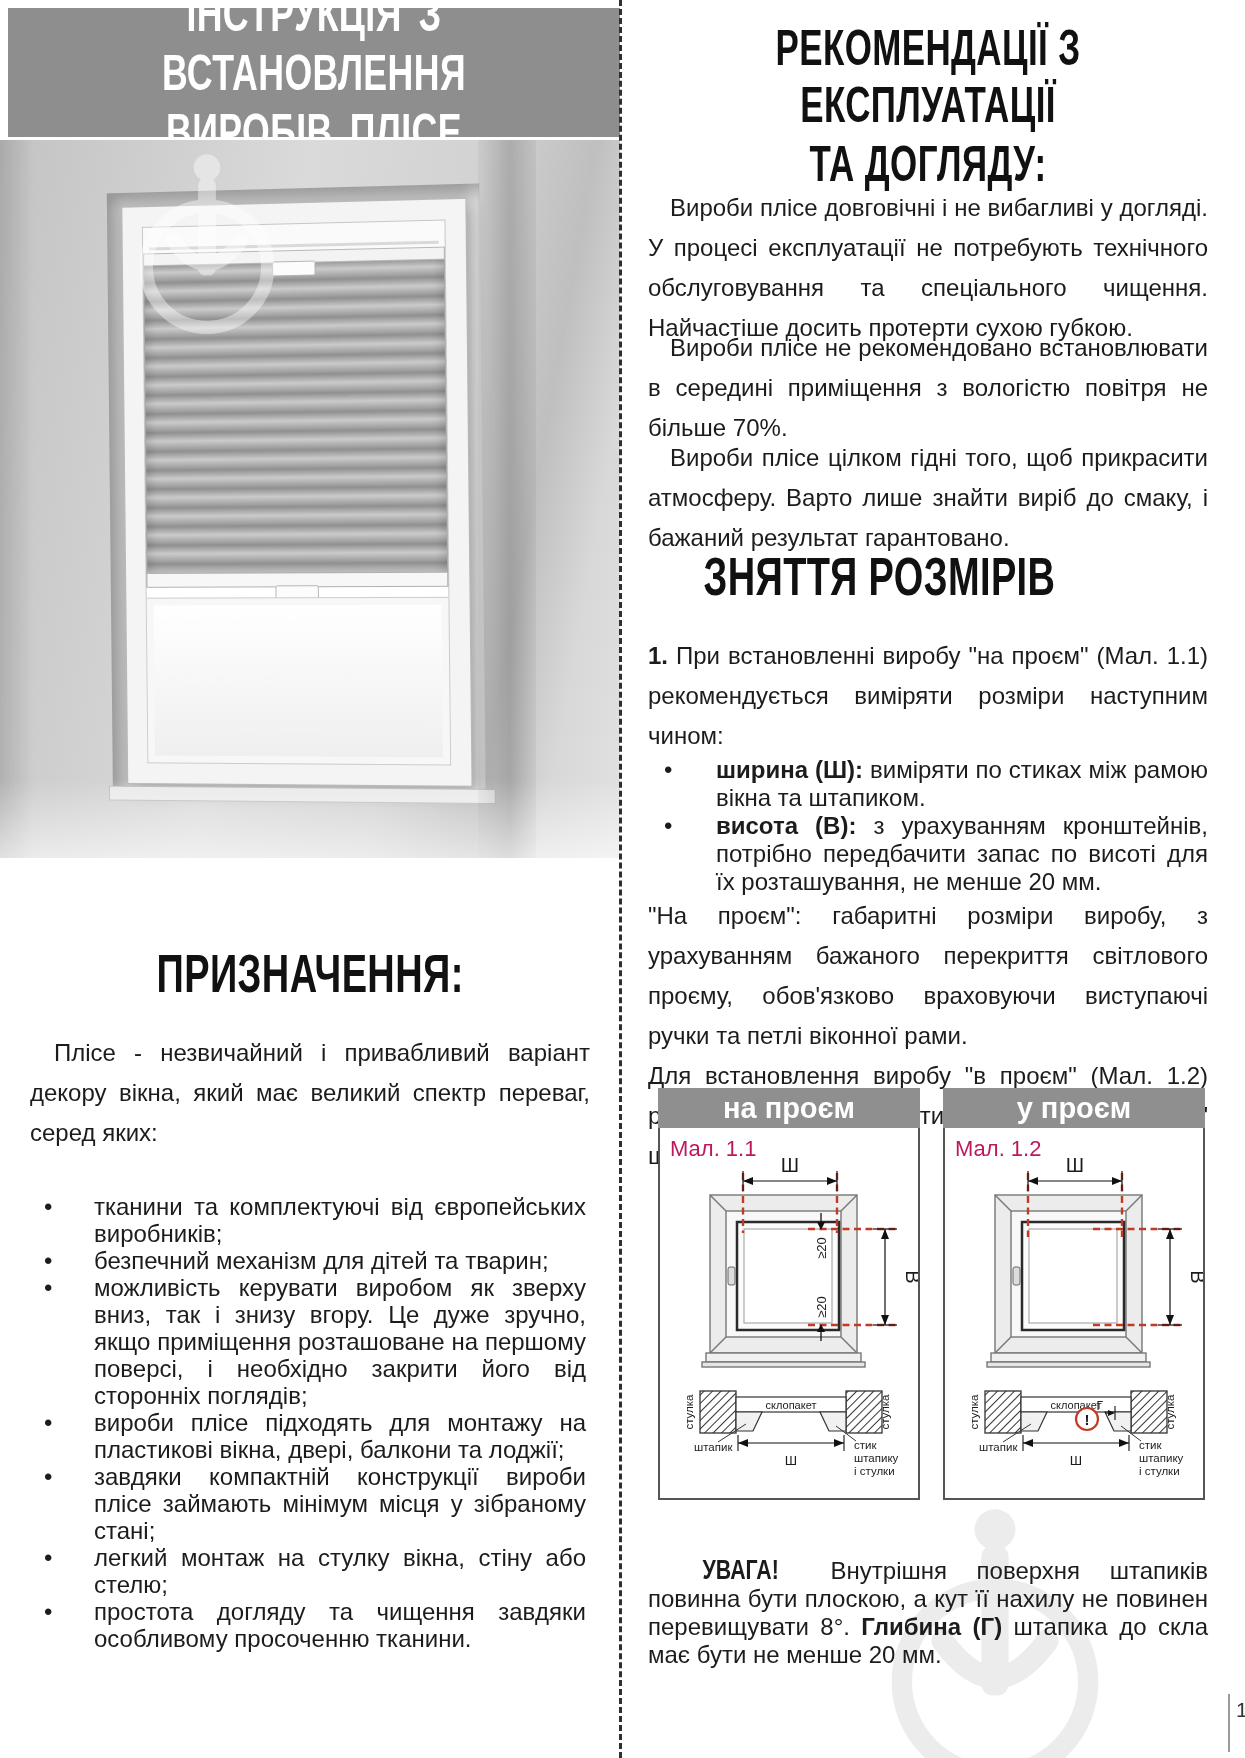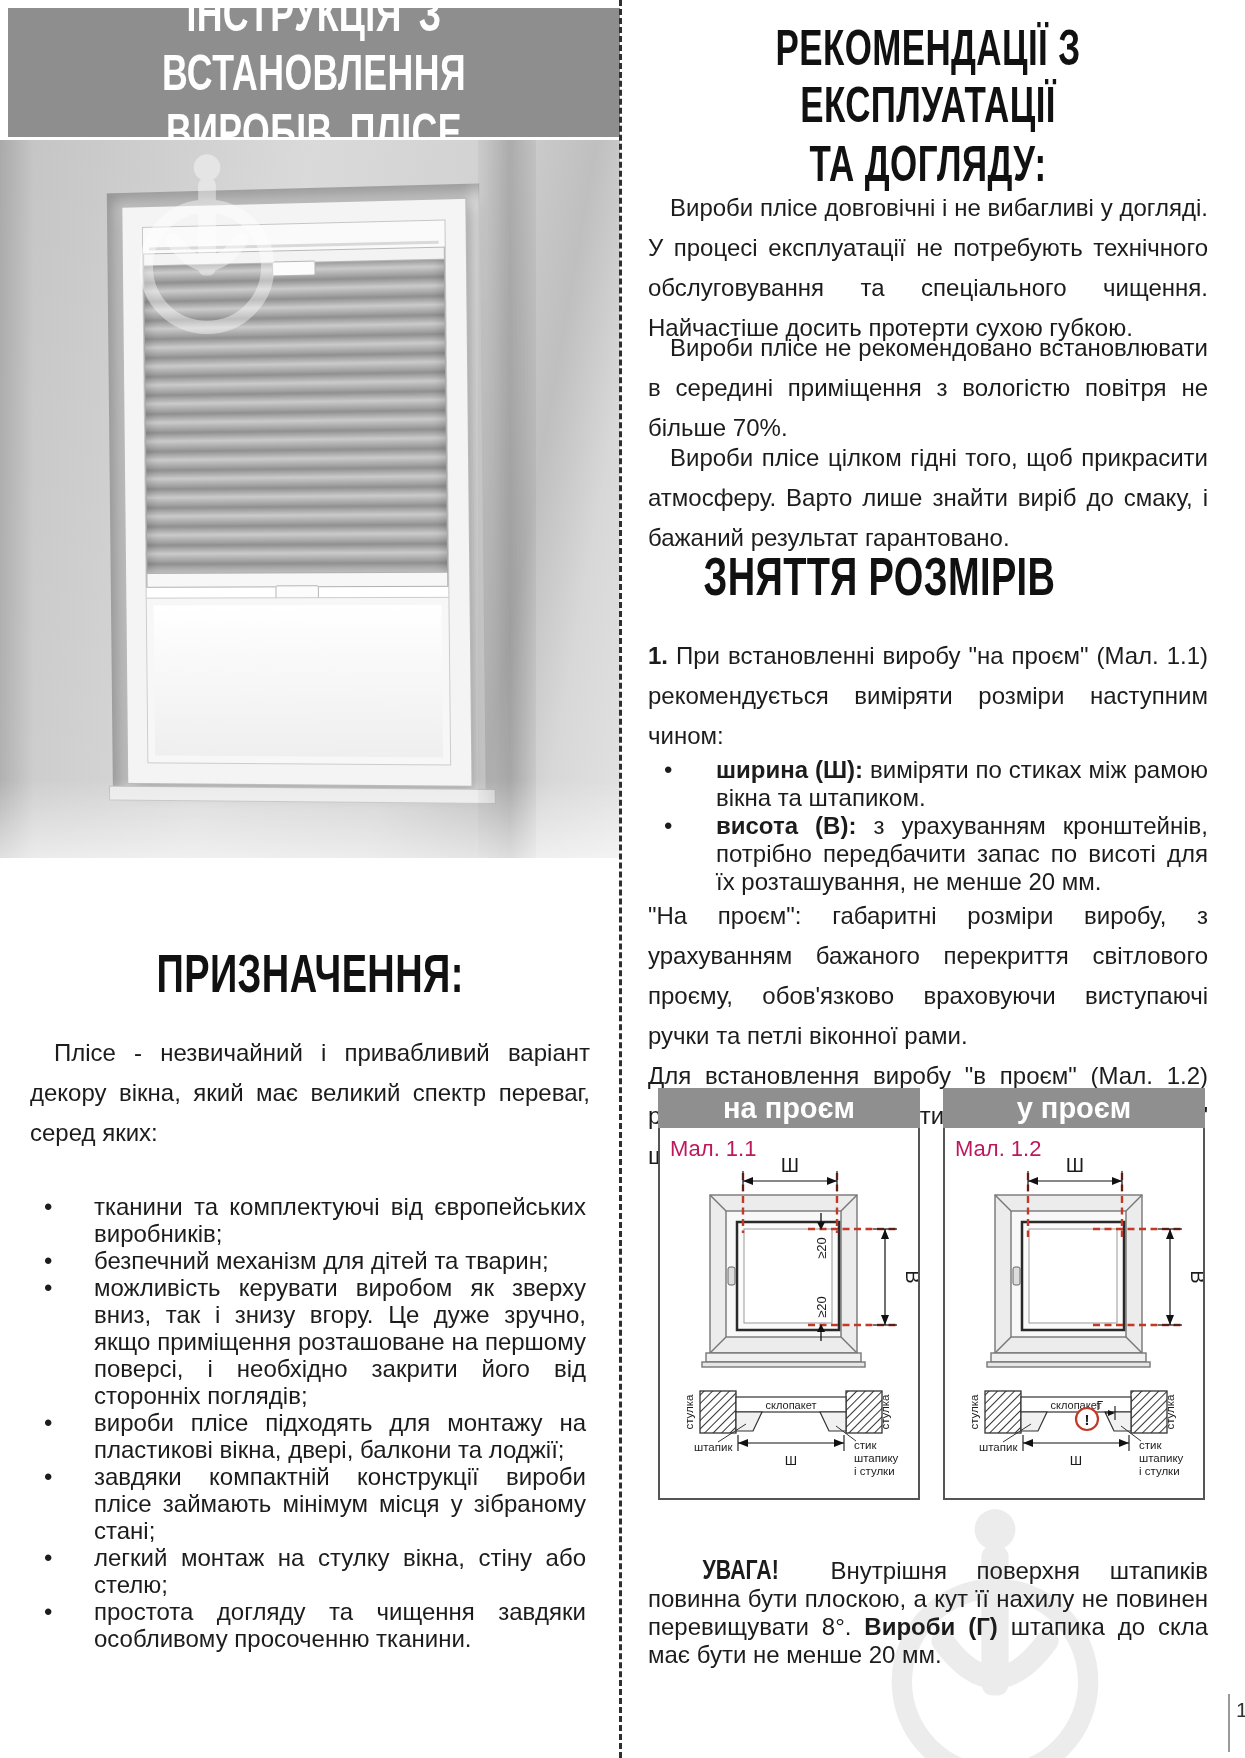--- a/index.html
+++ b/index.html
@@ -339,19 +339,19 @@
             <text x="131" y="336" font-size="13.5" text-anchor="middle">Ш</text>
             <line x1="196" y1="312" x2="176" y2="297" stroke="#333" stroke-width="1"></line>
             <text x="194" y="320" font-size="11.5">стик</text>
             <text x="194" y="333" font-size="11.5">штапику</text>
             <text x="194" y="346" font-size="11.5">і стулки</text>
           </g>
         </svg>
       </div>
     </div>
 
-    <p class="warning-p"><span class="warn-lead">УВАГА!</span><span> Внутрішня поверхня штапиків повинна бути плоскою, а кут її нахилу не повинен перевищувати 8°. </span><span class="bold">Вироби (Г)</span><span> штапика до скла має бути не менше 20 мм.</span></p>
+    <p class="warning-p"><span class="warn-lead">УВАГА!</span><span> Внутрішня поверхня штапиків повинна бути плоскою, а кут її нахилу не повинен перевищувати 8°. </span><span class="bold">Глибина (Г)</span><span> штапика до скла має бути не менше 20 мм.</span></p>
   </div>
 
   <div class="pagenum-line"></div>
   <div class="pagenum">1</div>
 
 </div>
 
 </body></html>

